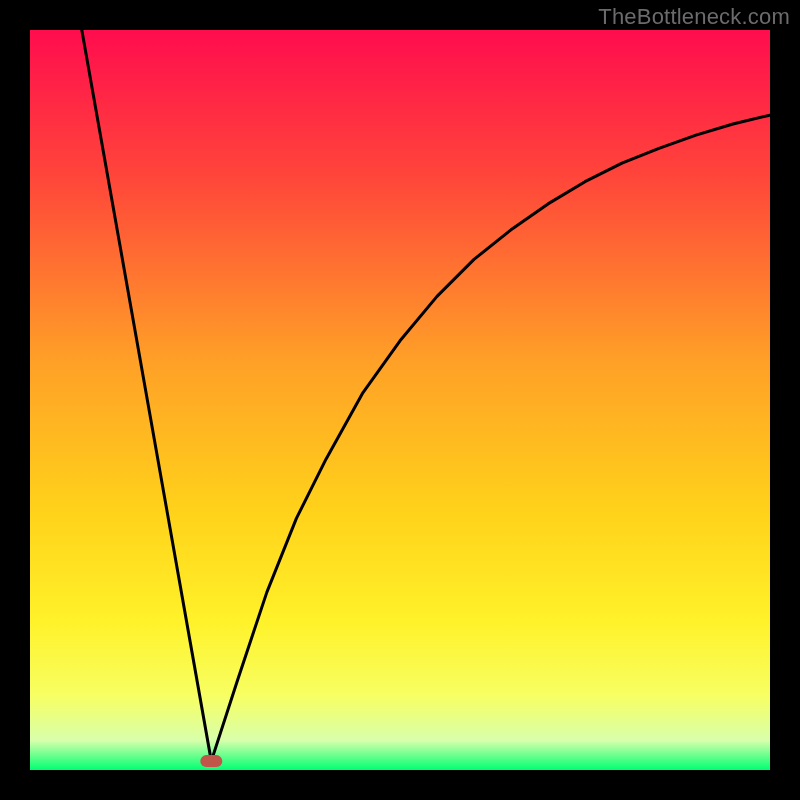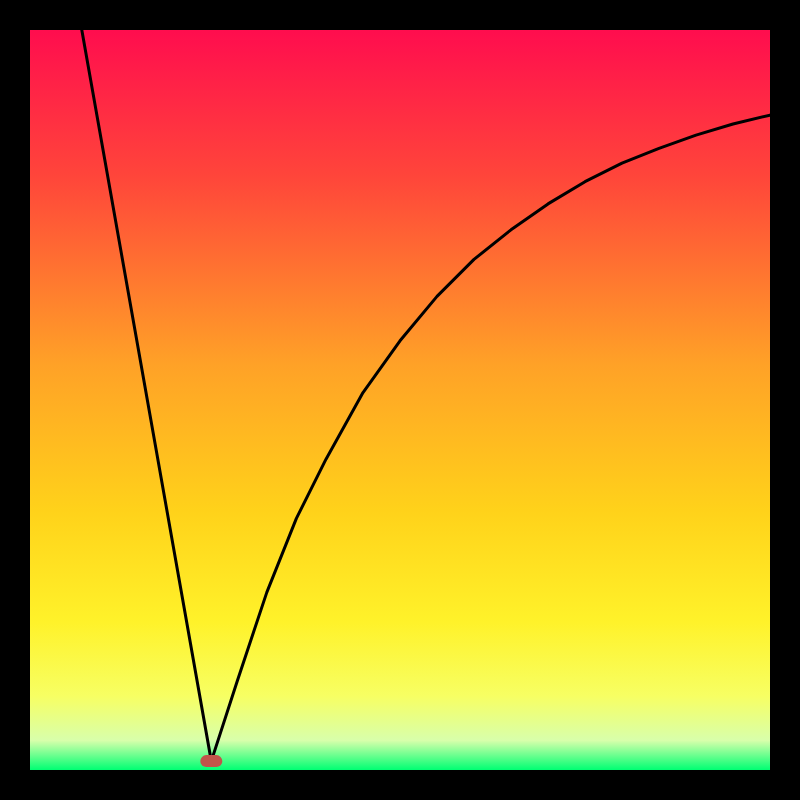--- a/index.html
+++ b/index.html
@@ -59,14 +59,15 @@
       <g id="curves">
           <path d="M51.80 0.00 L181.30 731.12" fill="none" stroke="#000" stroke-width="3" stroke-linecap="round" stroke-linejoin="round"></path>
           <path d="M181.30 731.12 L207.20 651.20 L236.80 562.40 L266.40 488.40 L296.00 429.20 L333.00 362.60 L370.00 310.80 L407.00 266.40 L444.00 229.40 L481.00 199.80 L518.00 173.90 L555.00 151.70 L592.00 133.20 L629.00 118.40 L666.00 105.08 L703.00 93.98 L740.00 85.10" fill="none" stroke="#000" stroke-width="3" stroke-linecap="round" stroke-linejoin="round"></path>
         </g>
       <g id="marker">
           <rect x="170.30" y="725.12" width="22" height="12" rx="6" ry="6" fill="#c1554a"></rect>
         </g>
     </svg>
   </div>
 
+  <div class="watermark">TheBottleneck.com</div>
 
 </div>
 
 </body></html>

